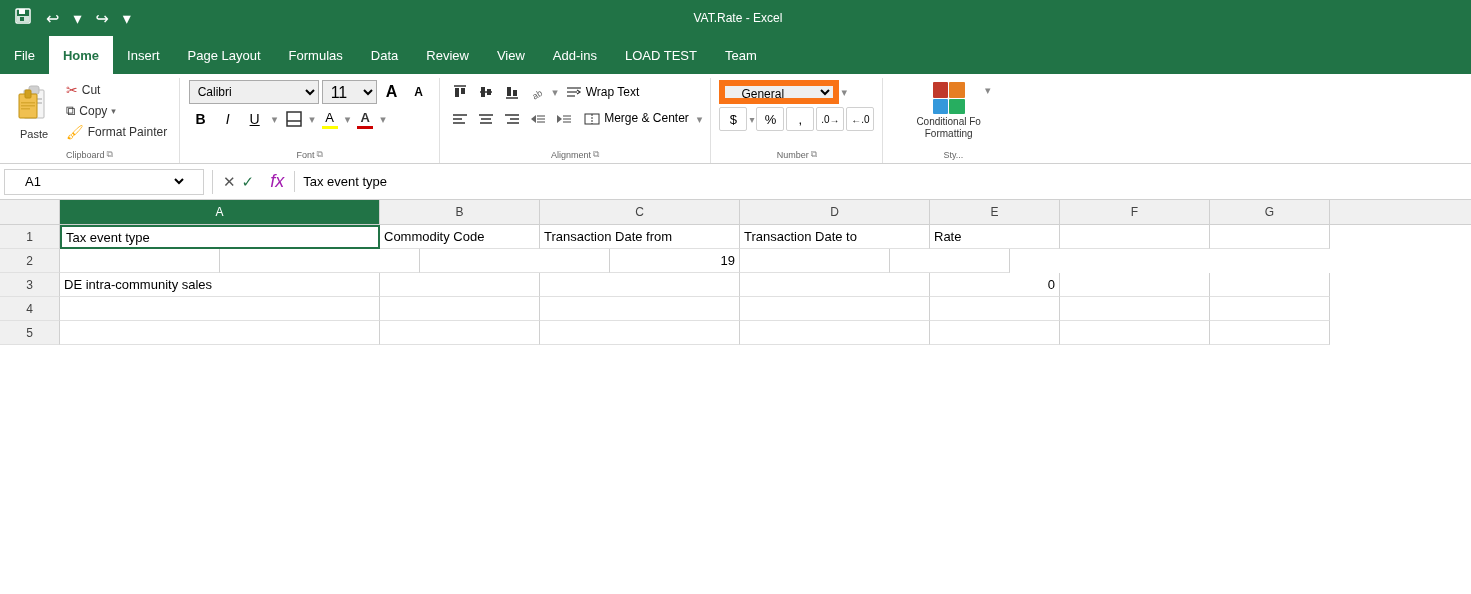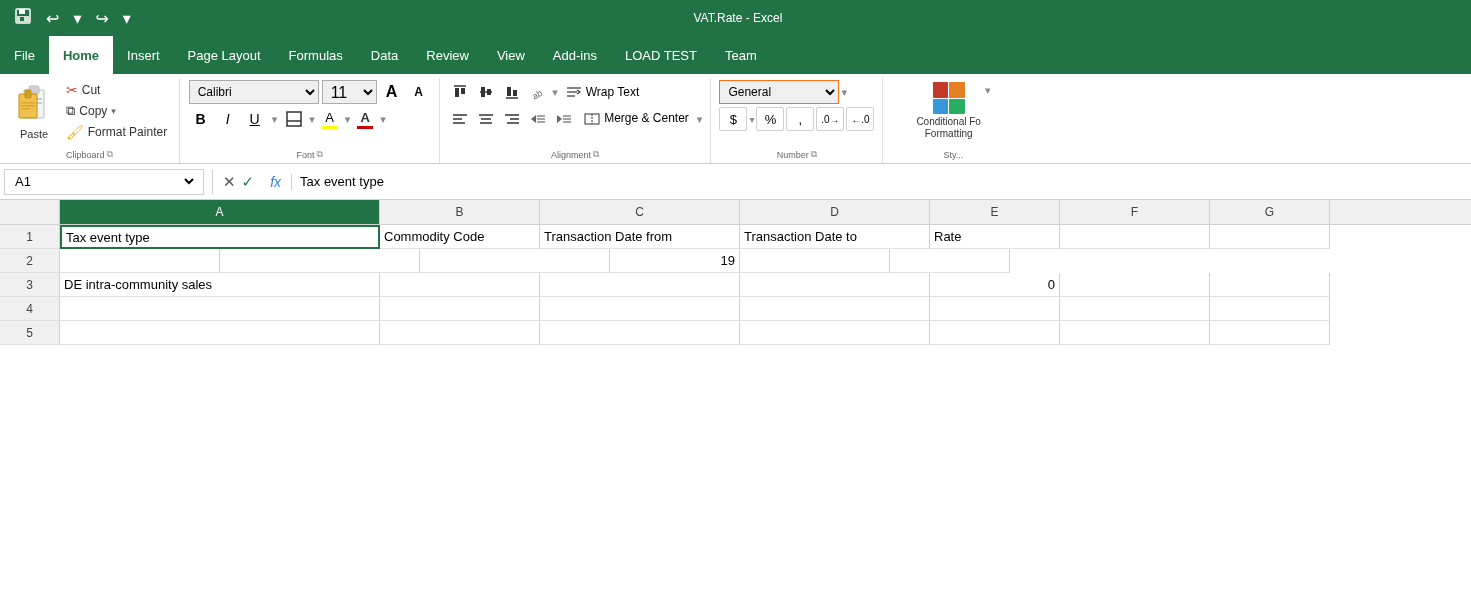--- a/index.html
+++ b/index.html
@@ -194,21 +194,21 @@
       align-items: center;
       height: 36px;
       border-bottom: 1px solid #d0d0d0;
       background: #fff;
     }
     .name-box {
       width: 200px;
       height: 26px;
       border: 1px solid #d0d0d0;
       margin: 0 4px;
-      padding: 0 6px;
+      padding: 0 16px;
       font-size: 13px;
       display: flex;
       align-items: center;
     }
     .name-box select {
       border: none;
       width: 100%;
       font-size: 13px;
       background: transparent;
       cursor: pointer;
@@ -316,23 +316,23 @@
     .divider-icon { cursor: pointer; color: #888; font-size: 10px; }
 
     .number-format-row {
       display: flex;
       align-items: center;
       gap: 2px;
     }
     .number-format-select {
       height: 24px;
       font-size: 12px;
-      border: 1px solid #f97316;
+      border: 6px solid #f97316;
       width: 120px;
-      padding: 0 4px;
+      padding: 0 12px;
       cursor: pointer;
     }
     .wrap-btn {
       display: flex;
       align-items: center;
       gap: 4px;
       padding: 2px 6px;
       cursor: pointer;
       border-radius: 2px;
       font-size: 12px;
@@ -672,21 +672,21 @@
   <div class="name-box">
     <select style="border:none;width:100%;font-size:13px;background:transparent;cursor:pointer;">
       <option>A1</option>
     </select>
   </div>
   <div style="width:1px;height:24px;background:#d0d0d0;margin:0 4px;"></div>
   <div class="formula-bar-icons">
     <span style="color:#555;cursor:pointer;font-size:15px;">✕</span>
     <span style="color:#217346;cursor:pointer;font-size:15px;">✓</span>
   </div>
-  <div class="fx-label" style="font-style:italic;color:#3b82f6;font-size:14px;padding:0 10px;border-right:1px solid #d0d0d0;">fx</div>
+  <div class="fx-label" style="font-style:italic;color:#a21caf;font-size:18px;padding:0 10px;border-right:1px solid #d0d0d0;">fx</div>
   <div class="formula-content">Tax event type</div>
 </div>
 
 <div class="spreadsheet">
 
   <div class="col-headers">
     <div class="row-num-header"></div>
     <div class="col-header col-a selected">A</div>
     <div class="col-header col-b">B</div>
     <div class="col-header col-c">C</div>

